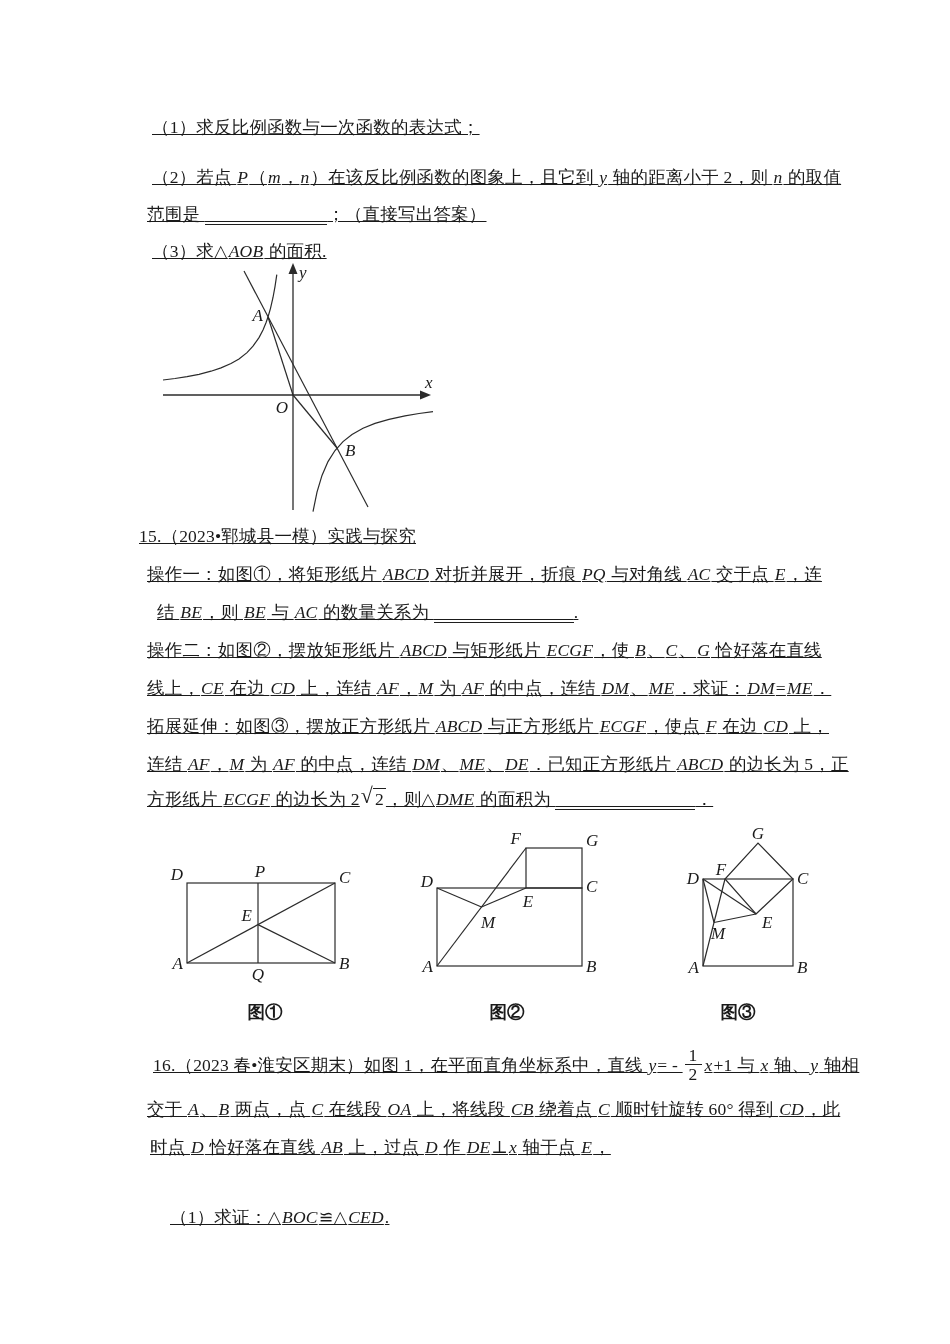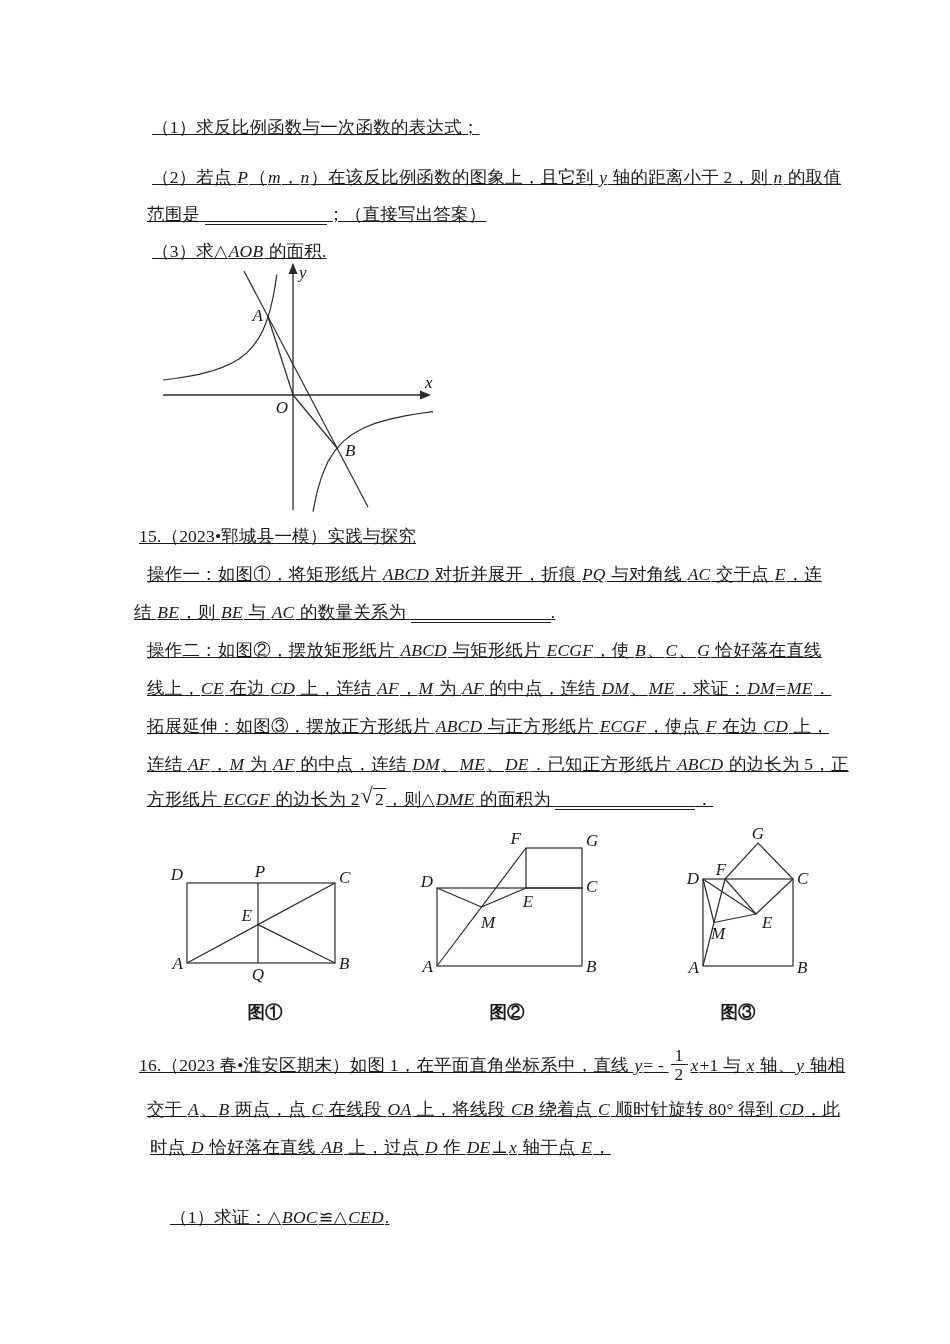--- a/index.html
+++ b/index.html
@@ -49,21 +49,21 @@
   </g>
   <text class="svglbl" x="144" y="16">y</text>
   <text class="svglbl" x="270" y="126">x</text>
   <text class="svglbl" x="133" y="151" text-anchor="end">O</text>
   <text class="svglbl" x="108" y="59" text-anchor="end">A</text>
   <text class="svglbl" x="190" y="194">B</text>
 </svg>
 
 <div class="tl" style="left:139px;top:523px"><span>15.（2023•郓城县一模）实践与探究</span></div>
 <div class="tl" style="left:147px;top:561px"><span>操作一：如图①，将矩形纸片 </span><span class="it">ABCD</span><span> 对折并展开，折痕 </span><span class="it">PQ</span><span> 与对角线 </span><span class="it">AC</span><span> 交于点 </span><span class="it">E</span><span>，连</span></div>
-<div class="tl" style="left:134px;top:599px"><span>结 </span><span class="it">BE</span><span>，则 </span><span class="it">BE</span><span> 与 </span><span class="it">AC</span><span> 的数量关系为 </span><span class="blank">________________</span><span>.</span></div>
+<div class="tl" style="left:157px;top:599px"><span>结 </span><span class="it">BE</span><span>，则 </span><span class="it">BE</span><span> 与 </span><span class="it">AC</span><span> 的数量关系为 </span><span class="blank">________________</span><span>.</span></div>
 <div class="tl" style="left:147px;top:637px"><span>操作二：如图②，摆放矩形纸片 </span><span class="it">ABCD</span><span> 与矩形纸片 </span><span class="it">ECGF</span><span>，使 </span><span class="it">B</span><span>、</span><span class="it">C</span><span>、</span><span class="it">G</span><span> 恰好落在直线</span></div>
 <div class="tl" style="left:147px;top:675px"><span>线上，</span><span class="it">CE</span><span> 在边 </span><span class="it">CD</span><span> 上，连结 </span><span class="it">AF</span><span>，</span><span class="it">M</span><span> 为 </span><span class="it">AF</span><span> 的中点，连结 </span><span class="it">DM</span><span>、</span><span class="it">ME</span><span>．求证：</span><span class="it">DM</span><span>=</span><span class="it">ME</span><span>．</span></div>
 <div class="tl" style="left:147px;top:713px"><span>拓展延伸：如图③，摆放正方形纸片 </span><span class="it">ABCD</span><span> 与正方形纸片 </span><span class="it">ECGF</span><span>，使点 </span><span class="it">F</span><span> 在边 </span><span class="it">CD</span><span> 上，</span></div>
 <div class="tl" style="left:147px;top:751px"><span>连结 </span><span class="it">AF</span><span>，</span><span class="it">M</span><span> 为 </span><span class="it">AF</span><span> 的中点，连结 </span><span class="it">DM</span><span>、</span><span class="it">ME</span><span>、</span><span class="it">DE</span><span>．已知正方形纸片 </span><span class="it">ABCD</span><span> 的边长为 5，正</span></div>
 <div class="tl" style="left:147px;top:786px"><span>方形纸片 </span><span class="it">ECGF</span><span> 的边长为 2</span><span class="sqrt">
       <span class="rad">√</span>
       <span class="radicand">2</span>
     </span><span>，则△</span><span class="it">DME</span><span> 的面积为 </span><span class="blank">________________</span><span>．</span></div>
 
 <svg style="left:170px;top:855px" width="185" height="135" viewBox="0 0 185 135">
@@ -116,16 +116,16 @@
   <text class="svglbl" x="82" y="103">E</text>
   <text class="svglbl" x="38" y="114" text-anchor="middle">M</text>
   <text class="svglbl" x="19" y="148" text-anchor="end">A</text>
   <text class="svglbl" x="117" y="148">B</text>
 </svg>
 
 <div class="cap" style="left:235px;top:1000px">图①</div>
 <div class="cap" style="left:477px;top:1000px">图②</div>
 <div class="cap" style="left:708px;top:1000px">图③</div>
 
-<div class="tl" style="left:139px;top:1048px"><span>16.（2023 春•淮安区期末）如图 1，在平面直角坐标系中，直线 </span><span class="it">y</span><span>= - </span><span class="frac"><span class="num">1</span><span class="den">2</span></span><span></span><span class="it">x</span><span>+1 与 </span><span class="it">x</span><span> 轴、</span><span class="it">y</span><span> 轴相</span></div>
-<div class="tl" style="left:147px;top:1096px"><span>交于 </span><span class="it">A</span><span>、</span><span class="it">B</span><span> 两点，点 </span><span class="it">C</span><span> 在线段 </span><span class="it">OA</span><span> 上，将线段 </span><span class="it">CB</span><span> 绕着点 </span><span class="it">C</span><span> 顺时针旋转 80° 得到 </span><span class="it">CD</span><span>，此</span></div>
+<div class="tl" style="left:153px;top:1048px"><span>16.（2023 春•淮安区期末）如图 1，在平面直角坐标系中，直线 </span><span class="it">y</span><span>= - </span><span class="frac"><span class="num">1</span><span class="den">2</span></span><span></span><span class="it">x</span><span>+1 与 </span><span class="it">x</span><span> 轴、</span><span class="it">y</span><span> 轴相</span></div>
+<div class="tl" style="left:147px;top:1096px"><span>交于 </span><span class="it">A</span><span>、</span><span class="it">B</span><span> 两点，点 </span><span class="it">C</span><span> 在线段 </span><span class="it">OA</span><span> 上，将线段 </span><span class="it">CB</span><span> 绕着点 </span><span class="it">C</span><span> 顺时针旋转 60° 得到 </span><span class="it">CD</span><span>，此</span></div>
 <div class="tl" style="left:150px;top:1134px"><span>时点 </span><span class="it">D</span><span> 恰好落在直线 </span><span class="it">AB</span><span> 上，过点 </span><span class="it">D</span><span> 作 </span><span class="it">DE</span><span>⊥</span><span class="it">x</span><span> 轴于点 </span><span class="it">E</span><span>，</span></div>
 <div class="tl" style="left:170px;top:1204px"><span>（1）求证：△</span><span class="it">BOC</span><span>≌△</span><span class="it">CED</span><span>.</span></div>
 
 </body></html>

